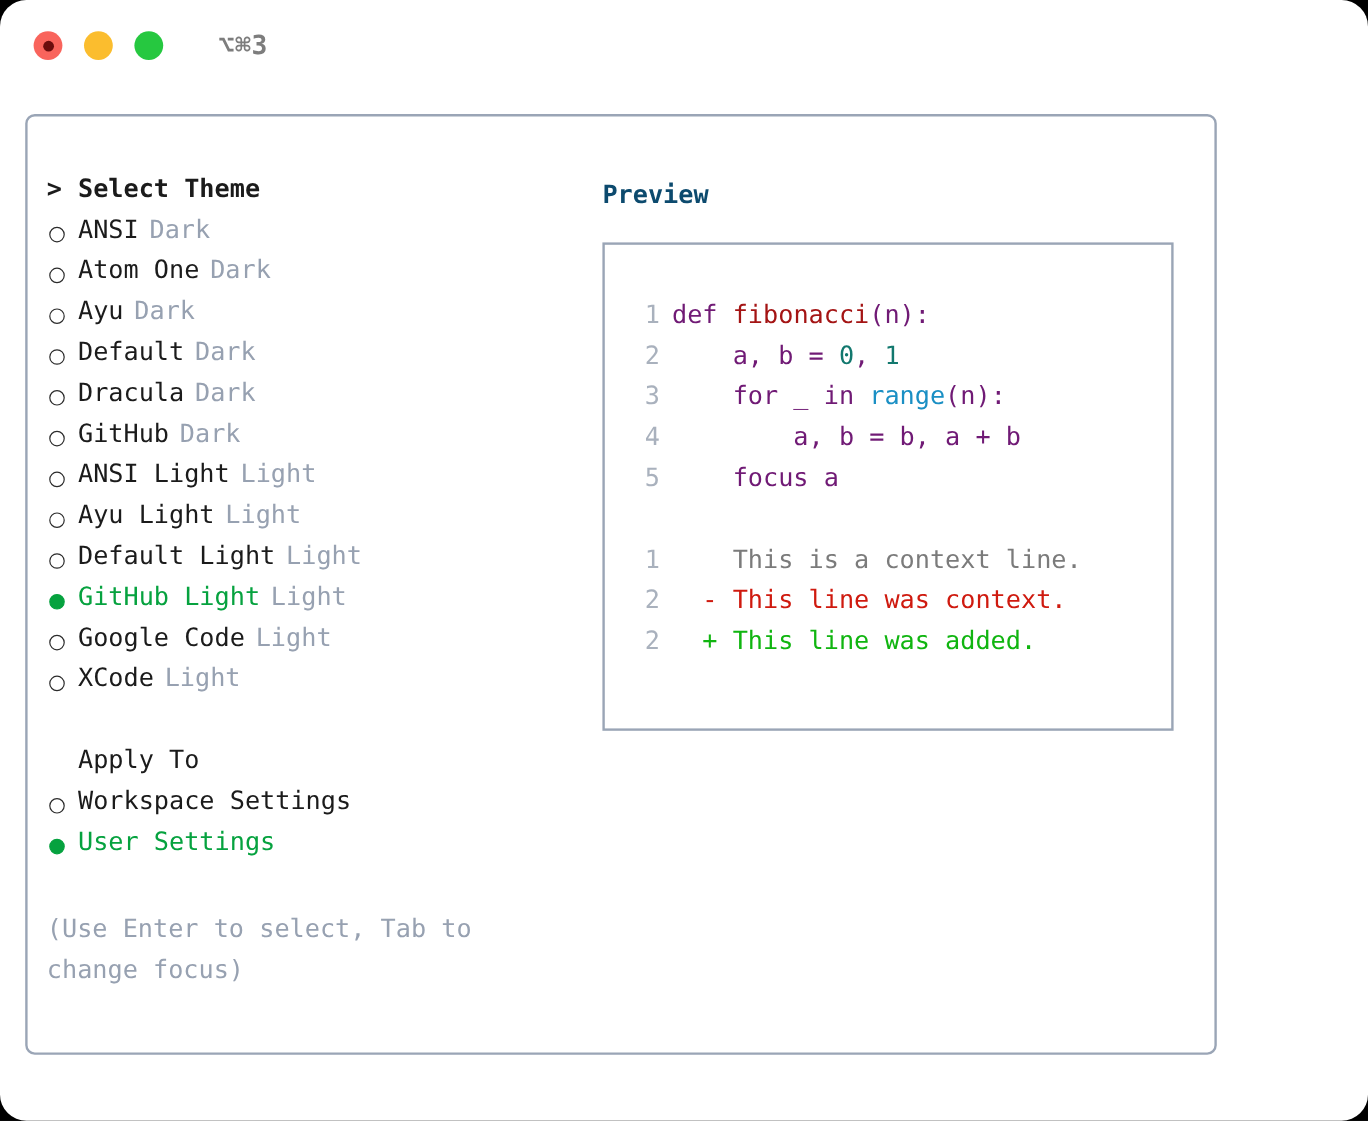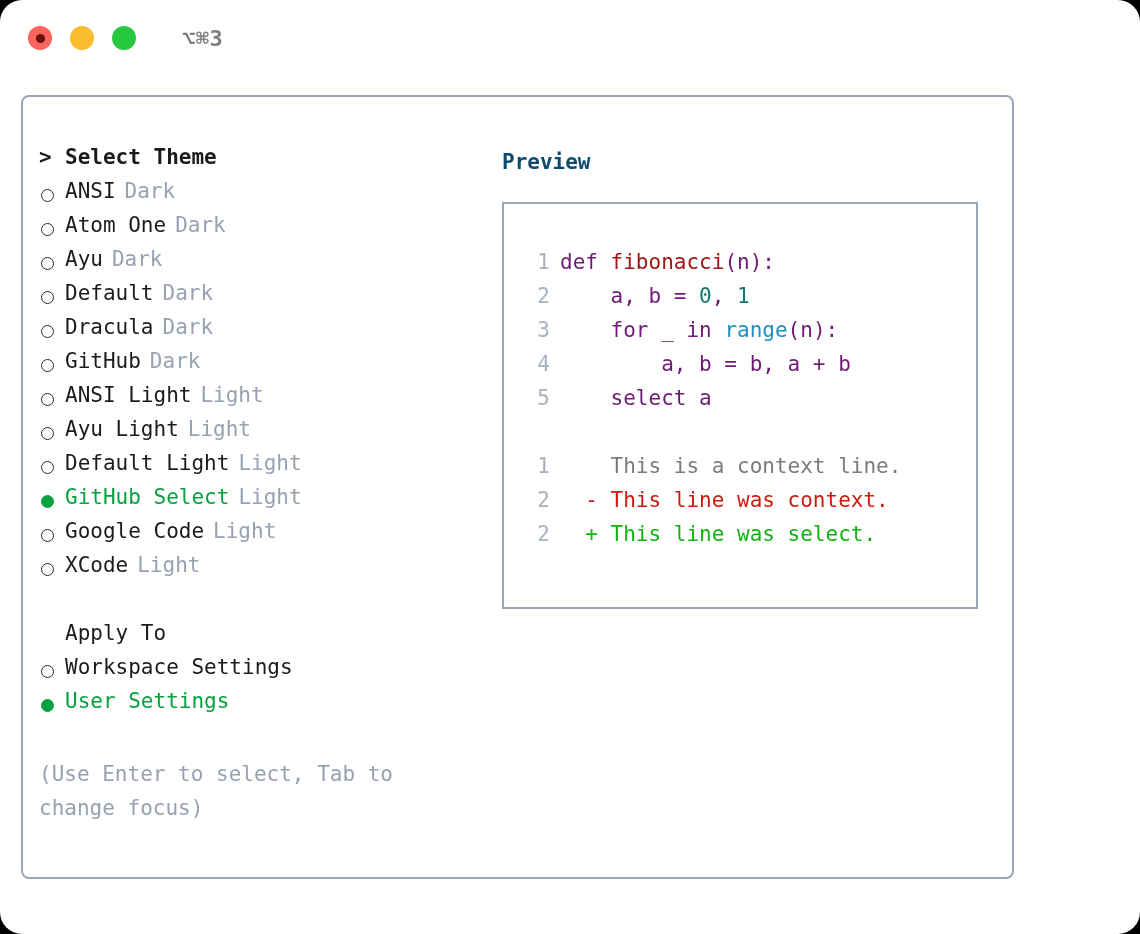--- a/index.html
+++ b/index.html
@@ -252,21 +252,21 @@
               <span class="label">Ayu Light</span>
               <span class="variant">Light</span>
             </div>
             <div class="row">
               <span class="bullet"></span>
               <span class="label">Default Light</span>
               <span class="variant">Light</span>
             </div>
             <div class="row selected">
               <span class="bullet"></span>
-              <span class="label">GitHub Select</span>
+              <span class="label">GitHub Light</span>
               <span class="variant">Light</span>
             </div>
             <div class="row">
               <span class="bullet"></span>
               <span class="label">Google Code</span>
               <span class="variant">Light</span>
             </div>
             <div class="row">
               <span class="bullet"></span>
               <span class="label">XCode</span>
@@ -296,26 +296,26 @@
       </div>
 
       <div class="right-col">
         <div class="preview-title">Preview</div>
         <div class="preview-box">
           <div id="code-block">
               <div class="code-line"><span class="lineno">1</span><span><span class="code-text">def </span><span class="tok-func">fibonacci</span><span class="code-text">(n):</span></span></div>
               <div class="code-line"><span class="lineno">2</span><span><span class="code-text">    a, b = </span><span class="tok-num">0</span><span class="code-text">, </span><span class="tok-num">1</span></span></div>
               <div class="code-line"><span class="lineno">3</span><span><span class="code-text">    for _ in </span><span class="tok-call">range</span><span class="code-text">(n):</span></span></div>
               <div class="code-line"><span class="lineno">4</span><span><span class="code-text">        a, b = b, a + b</span></span></div>
-              <div class="code-line"><span class="lineno">5</span><span><span class="code-text">    select a</span></span></div>
+              <div class="code-line"><span class="lineno">5</span><span><span class="code-text">    focus a</span></span></div>
             </div>
           <div class="blank-line"></div>
           <div id="diff-block">
               <div class="code-line"><span class="lineno">1</span><span class="diff-ctx">    </span><span class="diff-ctx">This is a context line.</span></div>
               <div class="code-line"><span class="lineno">2</span><span class="diff-del">  - </span><span class="diff-del">This line was context.</span></div>
-              <div class="code-line"><span class="lineno">2</span><span class="diff-add">  + </span><span class="diff-add">This line was select.</span></div>
+              <div class="code-line"><span class="lineno">2</span><span class="diff-add">  + </span><span class="diff-add">This line was added.</span></div>
             </div>
         </div>
       </div>
 
     </div>
   </div>
 </div>
 
 </body></html>

